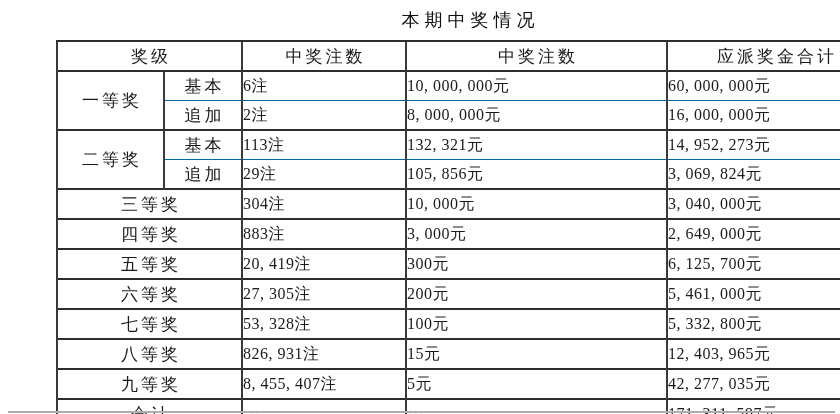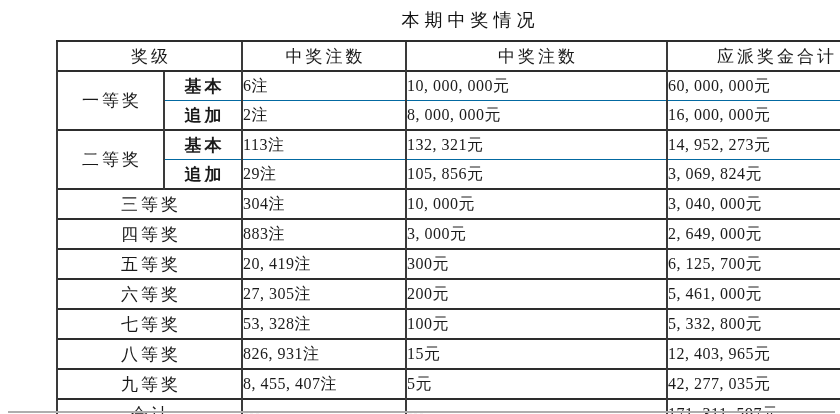--- a/index.html
+++ b/index.html
@@ -34,21 +34,21 @@
     border-left: 2px solid #3a3a3a;
     border-top: 2px solid #2d2d2d;
     border-right: 0;
     border-bottom: 0;
     overflow: hidden;
     white-space: nowrap;
   }
   
   tr.thin td { border-top: 1px solid #0369a1; }
   
-  td.sub { border-left: 1px solid #8d8d8d; font-weight: bold; }
+  td.sub { border-left: 1px solid #8d8d8d; }
 
   td.c {               
     text-align: center;
     font-size: 17px;
     letter-spacing: 3px;
     text-indent: 3px;
     margin-left: 32px;
   }
   td.n {               
     text-align: left;

